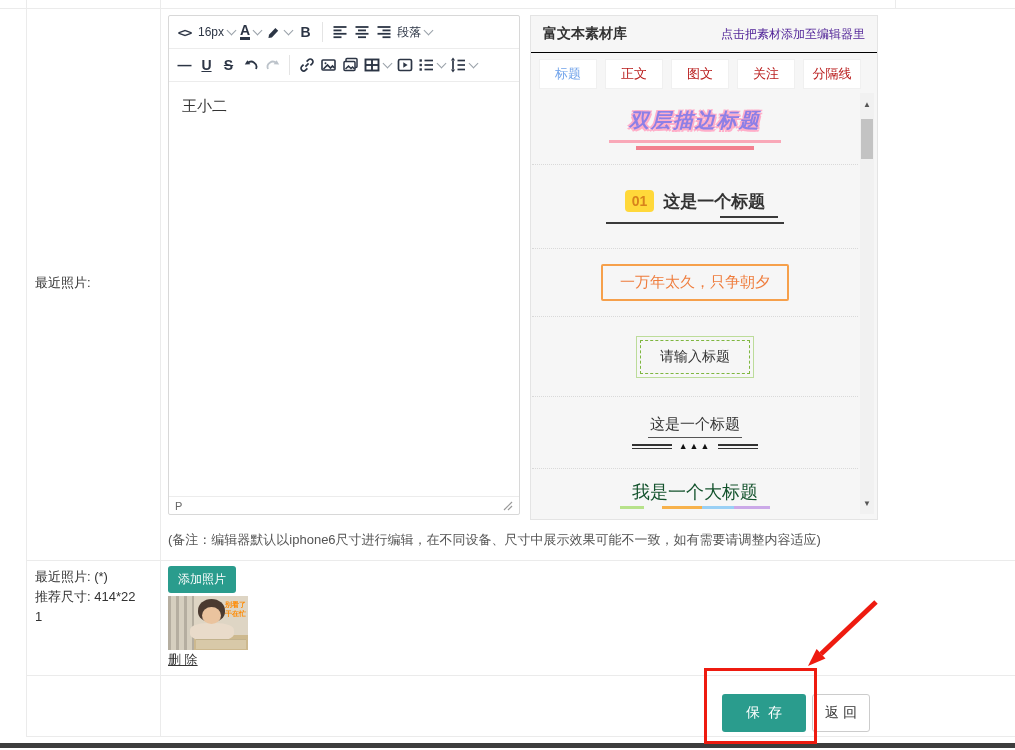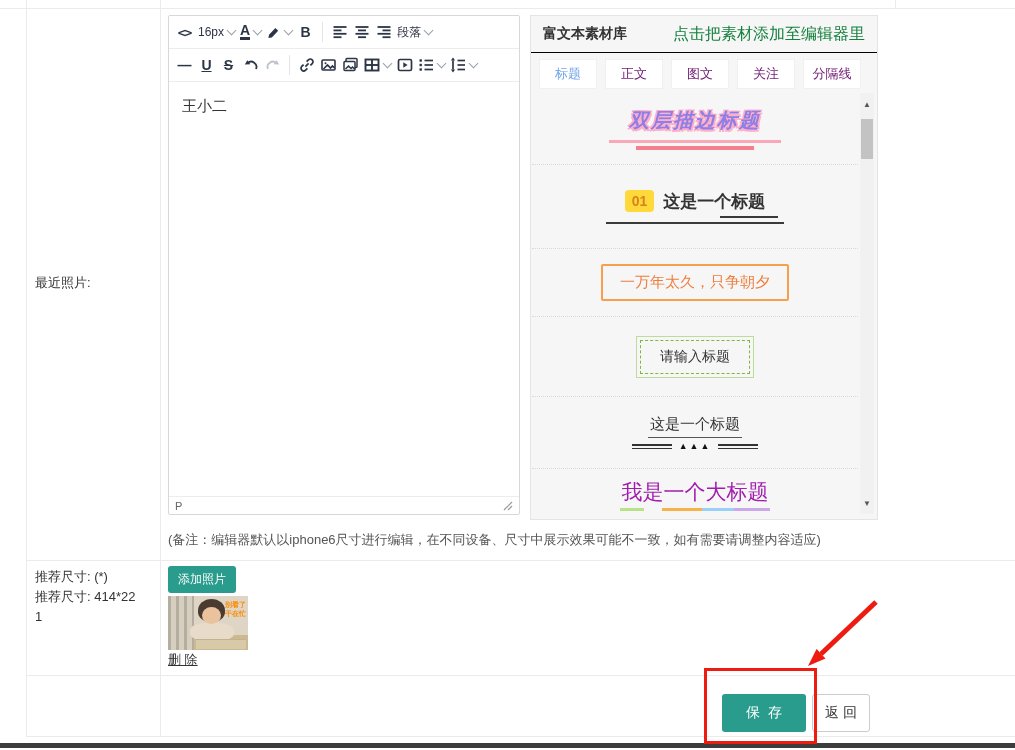--- a/index.html
+++ b/index.html
@@ -35,24 +35,24 @@
   .ed-content{flex:1 1 auto;padding:15px 13px;font-size:15px;color:#333;}
   .statusbar{flex:0 0 auto;height:17px;border-top:1px solid #ececec;display:flex;align-items:center;
              justify-content:space-between;padding:0 6px;font-size:11px;color:#666;}
 
   
   .panel{position:absolute;left:530px;top:15px;width:348px;height:505px;background:#f6f6f6;
          border:1px solid #e4e4e4;box-sizing:border-box;}
   .panel-head{height:36px;border-bottom:1px solid #000000;display:flex;align-items:center;
               justify-content:space-between;padding:0 12px;}
   .panel-title{font-size:14px;font-weight:bold;color:#333;}
-  .panel-hint{font-size:16px;color:#15803d;}
+  .panel-hint{font-size:12px;color:#4c1d95;}
   .tabs{display:flex;gap:8px;padding:6px 8px;}
   .tab{width:58px;height:30px;background:#fff;display:flex;align-items:center;justify-content:center;
-       font-size:13px;color:#701a75;border:1px solid #f0f0f0;box-sizing:border-box;cursor:pointer;}
+       font-size:13px;color:#b91c1c;border:1px solid #f0f0f0;box-sizing:border-box;cursor:pointer;}
   .tab.active{color:#71a3ea;}
   .mlist{position:absolute;left:1px;top:77px;width:326px;bottom:14px;}
   .mitem{display:flex;flex-direction:column;align-items:center;justify-content:center;
          border-bottom:1px dotted #d9d9d9;box-sizing:border-box;cursor:pointer;}
   .mi1{height:72px;} .mi2{height:84px;} .mi3{height:68px;} .mi4{height:80px;} .mi5{height:72px;} .mi6{height:51px;border-bottom:none;}
 
   .ds-title{font-size:20px;font-weight:bold;font-style:italic;letter-spacing:2px;color:#8d7fe6;
             text-shadow:1.5px 1.5px 0 #ffaec9,-1.5px -1.5px 0 #ffaec9,1.5px -1.5px 0 #ffaec9,-1.5px 1.5px 0 #ffaec9;}
   .ds-line1{width:172px;height:3px;background:#f9a8b8;margin-top:6px;}
   .ds-line2{width:118px;height:4px;background:#f2808f;margin-top:3px;}
@@ -68,21 +68,21 @@
   .orange-box{border:2px solid #f6a04b;border-radius:2px;padding:7px 17px;color:#ef7d3d;font-size:15px;text-align:center;}
 
   .green-outer{border:1px solid #bcdc9a;padding:3px;}
   .green-inner{border:1px dashed #7eb63f;padding:7px 19px;font-size:14px;color:#333;}
 
   .tri-title{font-size:15px;color:#333;border-bottom:1px solid #555;padding:0 2px 3px;}
   .tri-row{display:flex;align-items:center;margin-top:4px;}
   .tri-dbl{width:40px;height:5px;border-top:2px solid #333;border-bottom:1px solid #333;box-sizing:border-box;}
   .tri-mid{font-size:9px;letter-spacing:2px;color:#111;margin:0 7px;line-height:9px;}
 
-  .big-title{font-size:21px;color:#a21caf;}
+  .big-title{font-size:18px;color:#14532d;}
   .big-underline{width:150px;height:3px;margin-top:2px;
      background:linear-gradient(90deg,#b7e28a 0 16%,rgba(0,0,0,0) 16% 28%,#f7b24c 28% 55%,#9ad0f5 55% 76%,#cba9e8 76% 100%);}
 
   .scrollbar{position:absolute;top:77px;right:3px;width:14px;bottom:5px;background:#f1f1f1;}
   .s-up,.s-down{position:absolute;left:0;width:14px;height:14px;display:flex;align-items:center;
                 justify-content:center;font-size:8px;color:#555;cursor:pointer;}
   .s-up{top:4px;} .s-down{bottom:4px;}
   .s-thumb{position:absolute;left:1px;top:26px;width:12px;height:40px;background:#c3c3c3;cursor:pointer;}
 
   
@@ -333,21 +333,21 @@
     <div class="scrollbar">
       <div class="s-up">▲</div>
       <div class="s-thumb"></div>
       <div class="s-down">▼</div>
     </div>
   </div>
 
   <div class="editor-note">(备注：编辑器默认以iphone6尺寸进行编辑，在不同设备、尺寸中展示效果可能不一致，如有需要请调整内容适应)</div>
 
   <div class="photo-labels">
-    <div>推荐尺寸: (*)</div>
+    <div>最近照片: (*)</div>
     <div>推荐尺寸: 414*22</div>
     <div>1</div>
   </div>
   <button class="btn-add">添加照片</button>
   <div class="photo">
     <div class="ph-blinds"></div>
     <div class="ph-body"></div>
     <div class="ph-hair"></div>
     <div class="ph-face"></div>
     <div class="ph-desk"></div>

